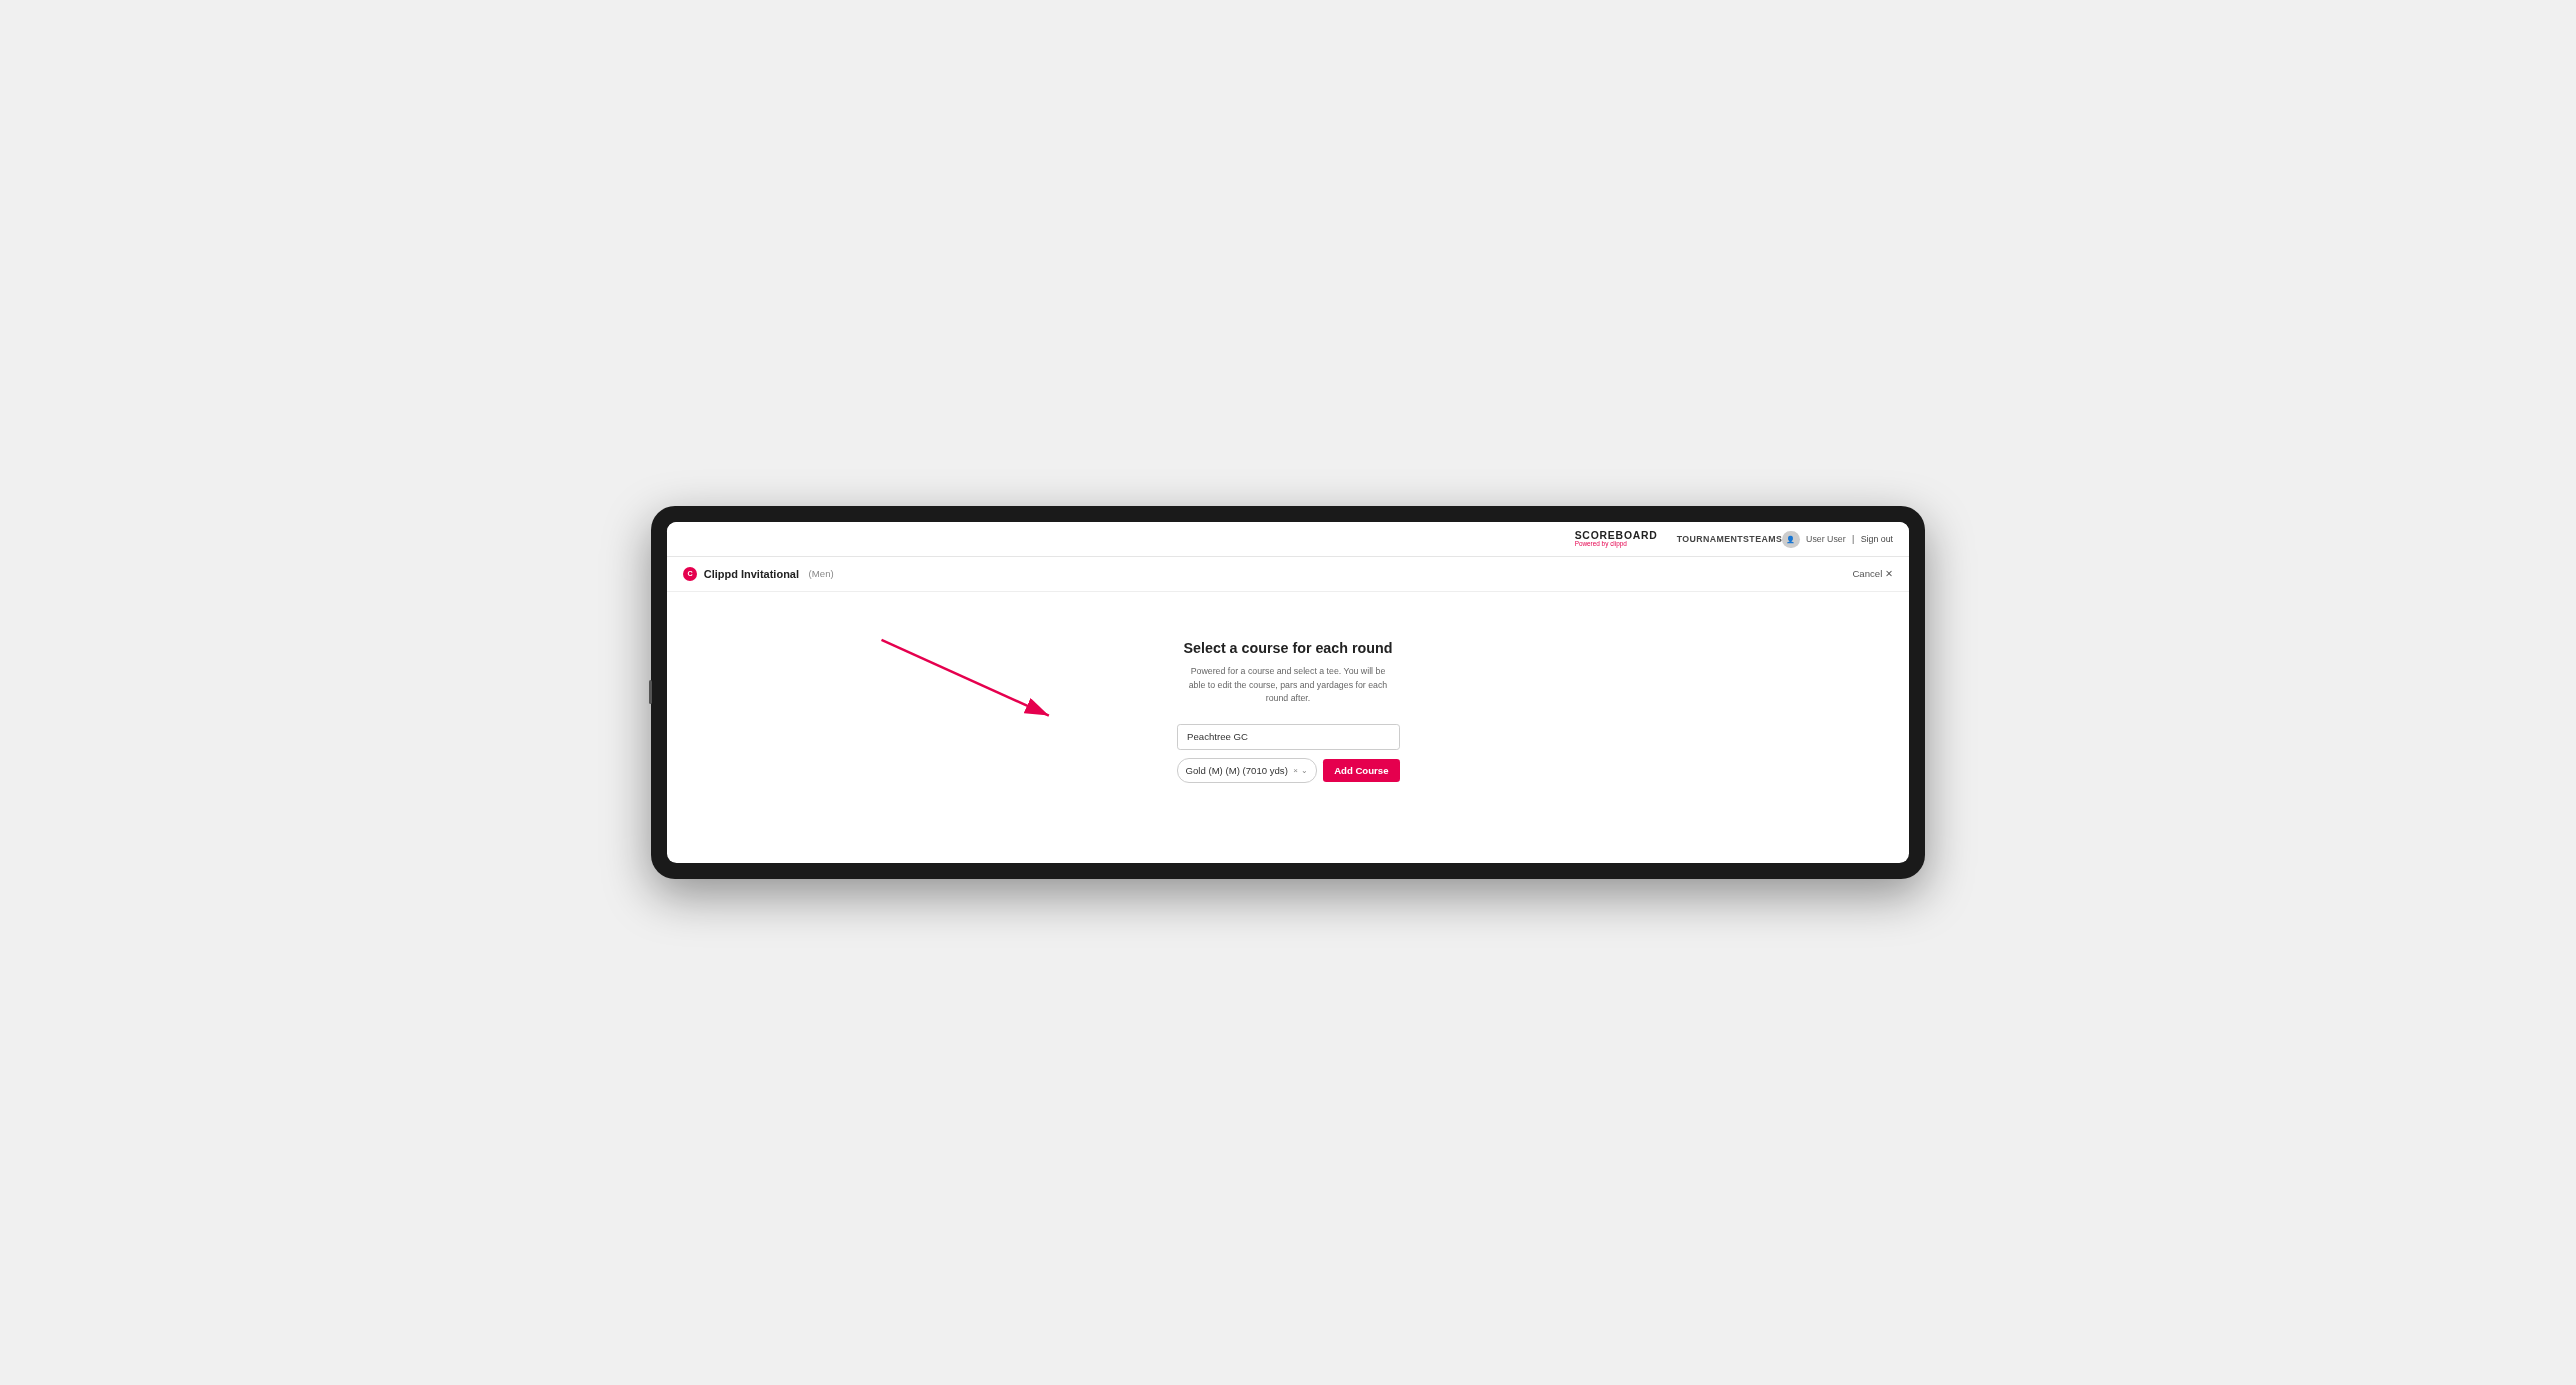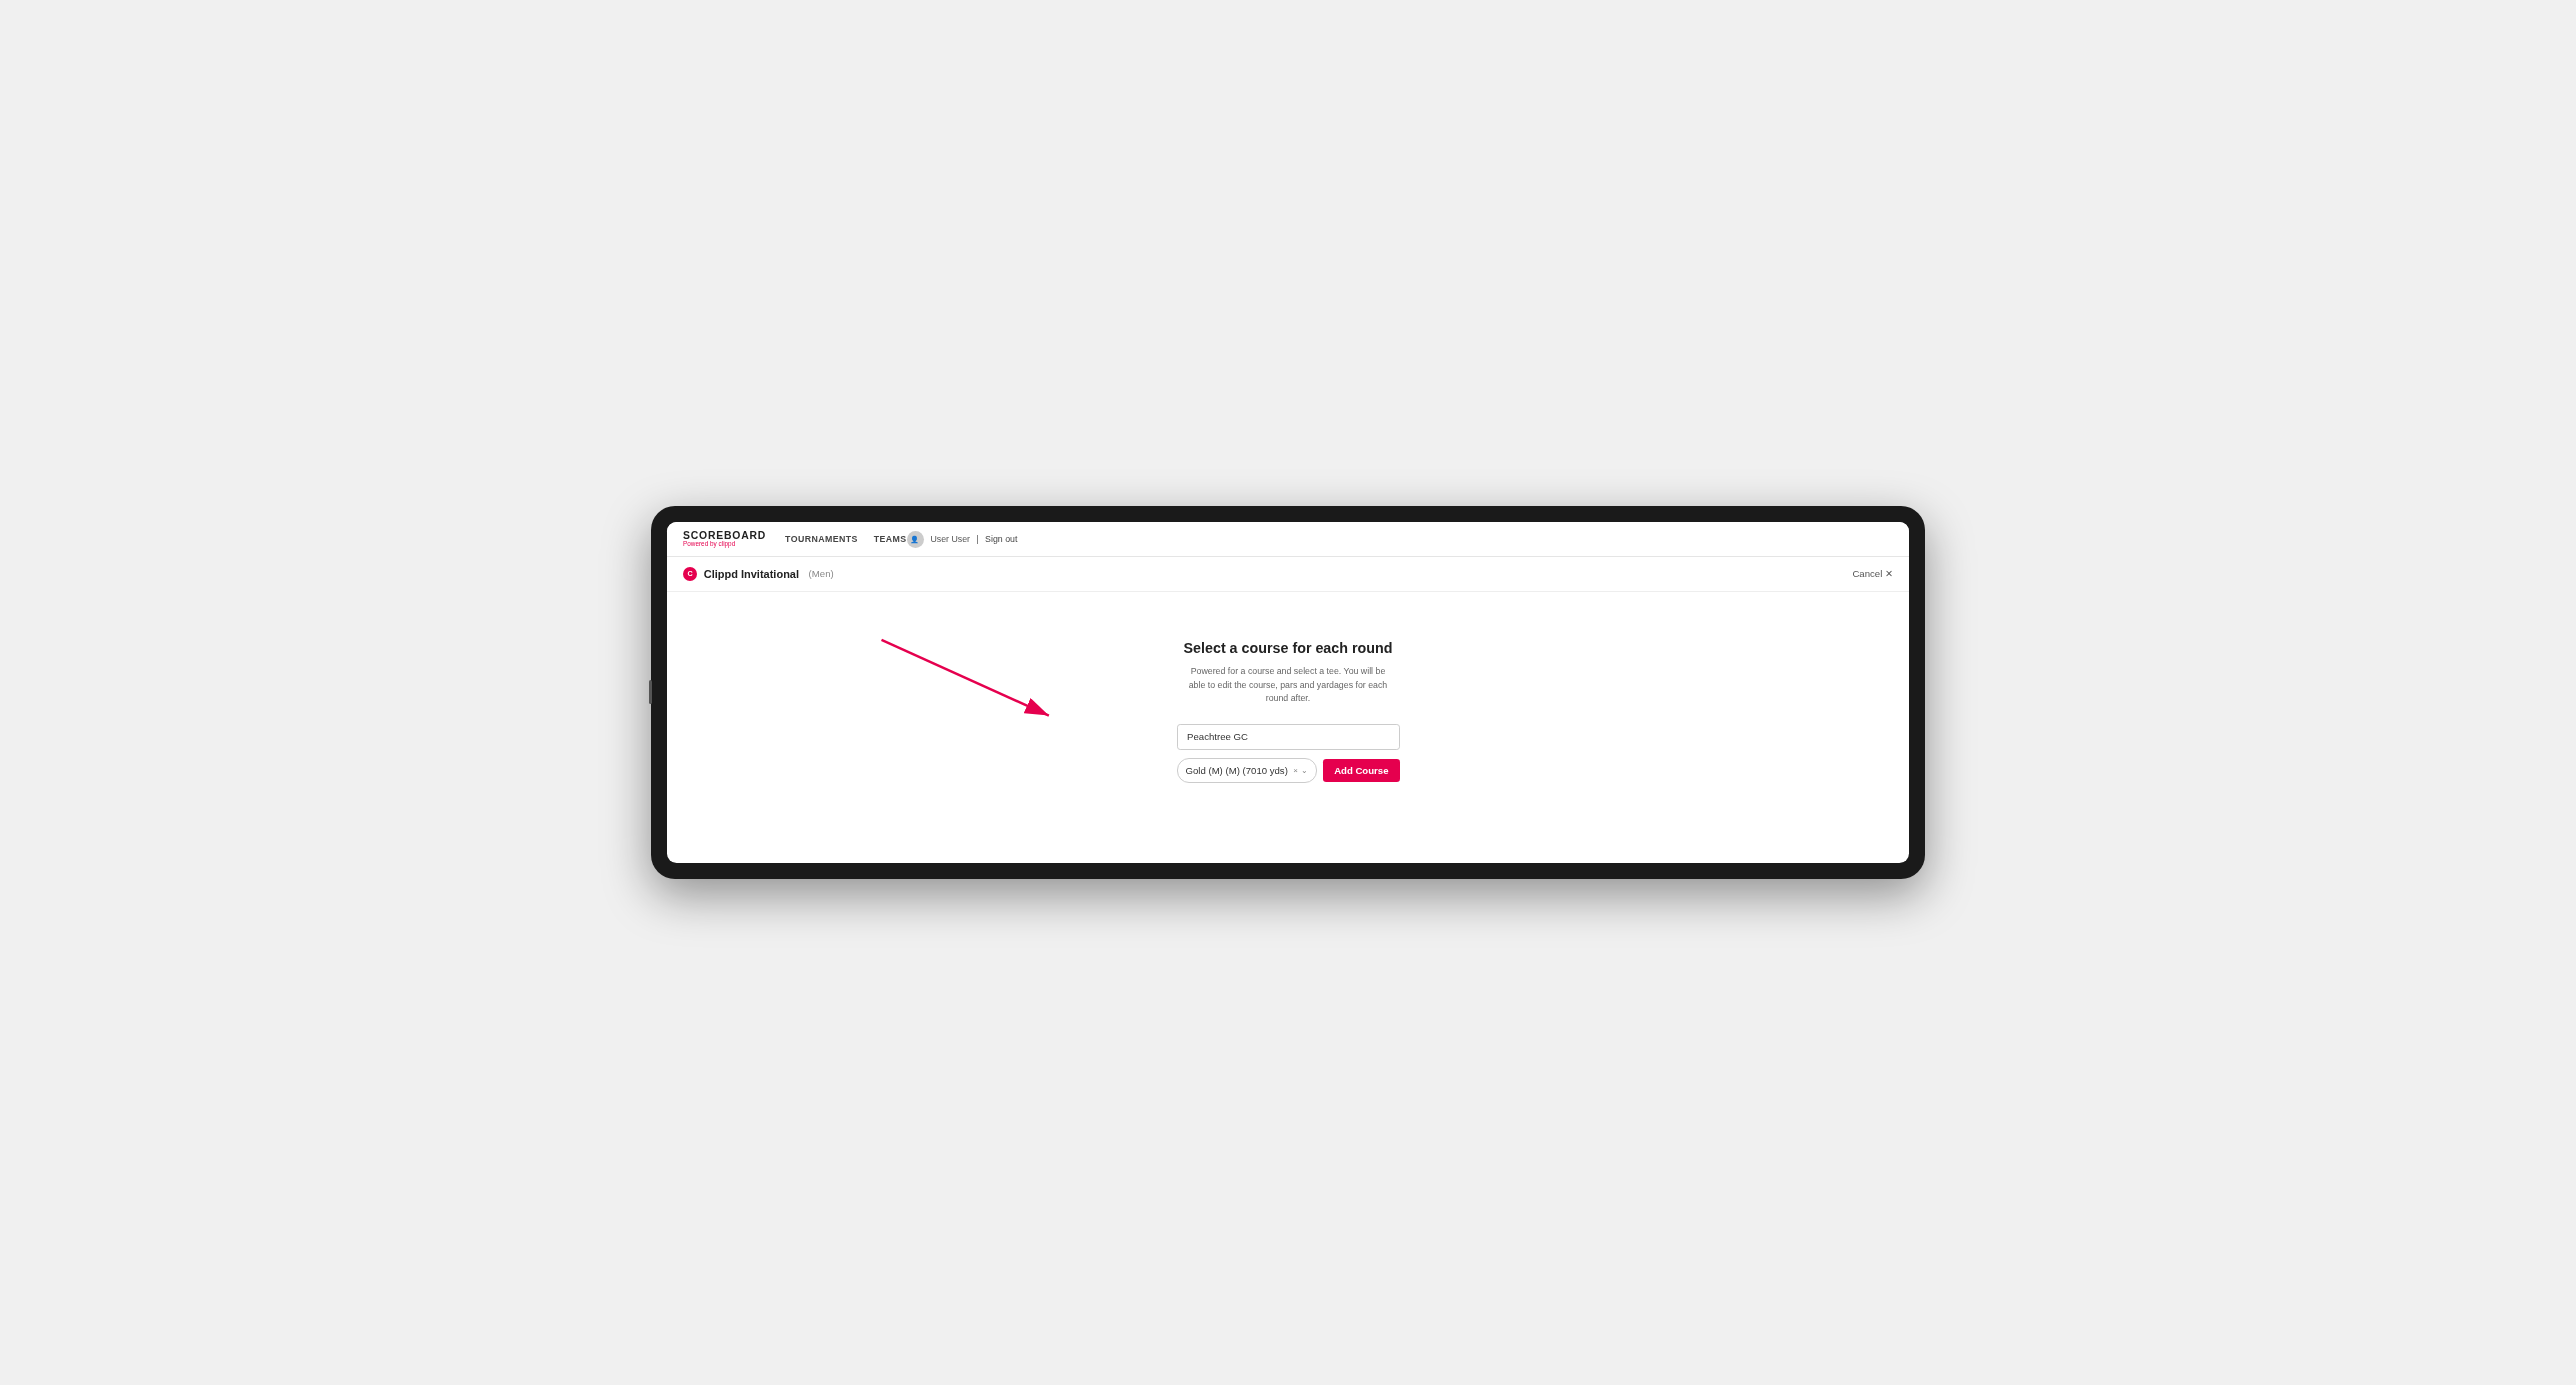--- a/index.html
+++ b/index.html
@@ -57,21 +57,21 @@
       position: relative;
     }
 
     
     .navbar {
       background: #fff;
       border-bottom: 0.8px solid #e5e5e5;
       padding: 0 16px;
       display: flex;
       align-items: center;
-      justify-content: flex-start;
+      justify-content: flex-end;
       height: 35px;
     }
 
     .navbar-left {
       display: flex;
       align-items: center;
       gap: 19px;
     }
 
     .logo-area {
@@ -92,21 +92,20 @@
       font-size: 6.4px;
       color: #888;
     }
 
     .logo-subtitle span {
       color: #e5004e;
     }
 
     .nav-links {
       display: flex;
-      gap: 16px;
     }
 
     .nav-link {
       font-size: 8.8px;
       font-weight: 600;
       color: #444;
       text-transform: uppercase;
       cursor: pointer;
       letter-spacing: 0.4px;
     }

